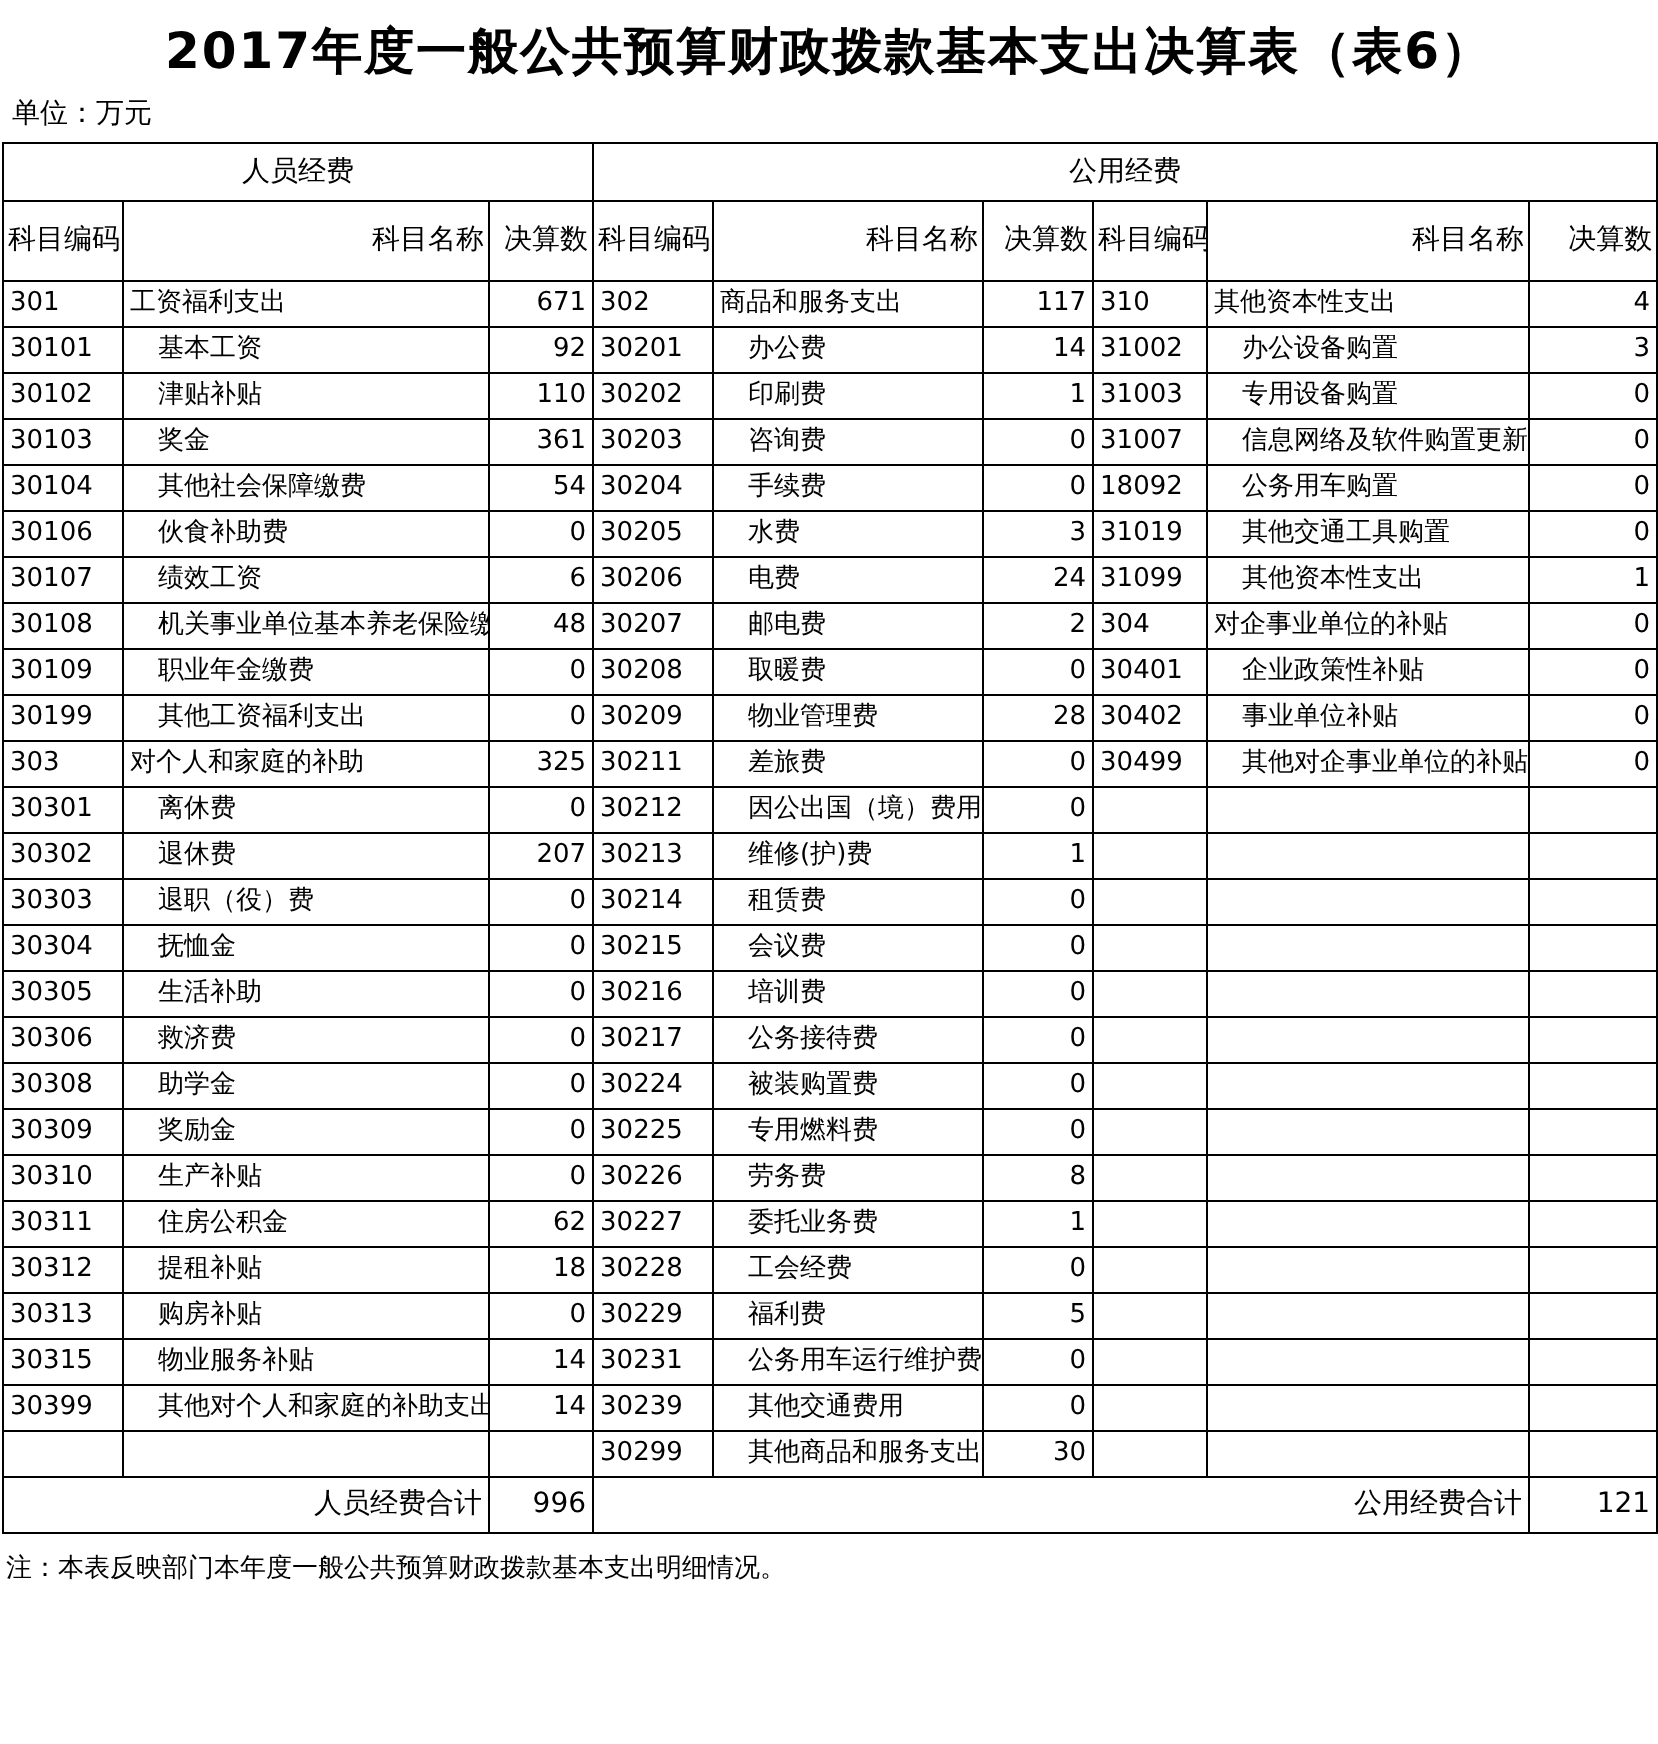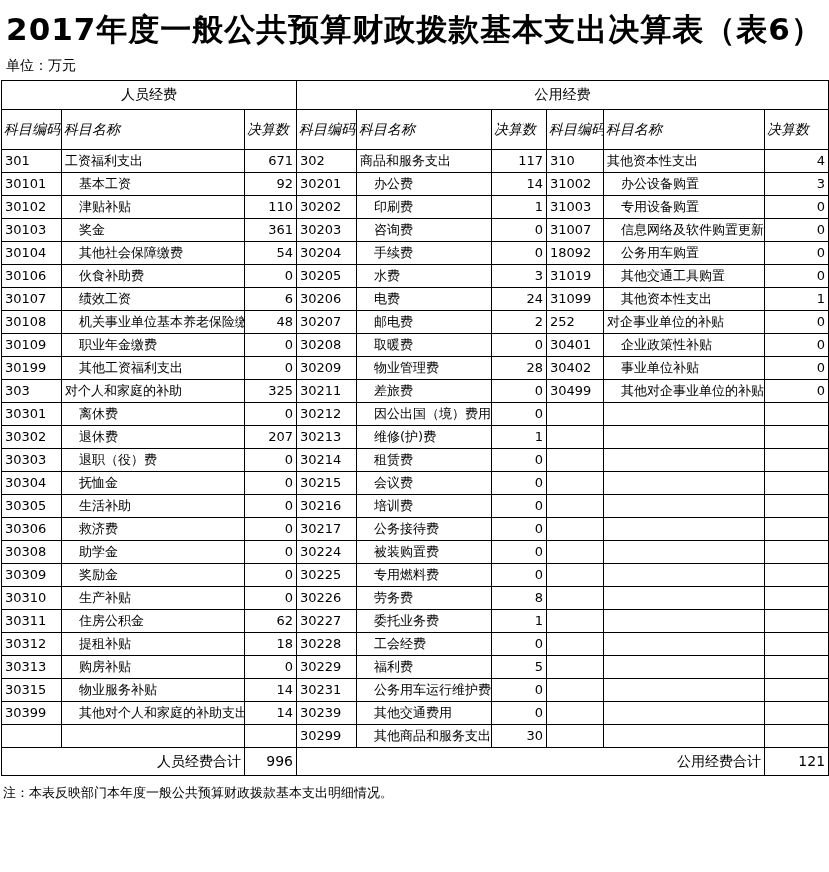--- a/index.html
+++ b/index.html
@@ -1,25 +1,25 @@
 <!DOCTYPE html>
 <html><head>
 <meta charset="utf-8">
 <style>
   html,body { margin:0; padding:0; background:#fff; color:#000;
     font-family:"DejaVu Sans", sans-serif; }
   .page { width:829px; height:872px; box-sizing:border-box; background:#fff; overflow:hidden; }
-  .title { text-align:center; font-size:31px; font-weight:bold; padding:9px 0 3px 0; letter-spacing:1px; }
+  .title { text-align:center; font-size:25px; font-weight:bold; padding:9px 0 3px 0; letter-spacing:1px; }
   .meta { display:flex; justify-content:space-between; align-items:flex-end;
     font-size:14px; padding:3px 6px 5px 6px; }
   table.budget { border-collapse:collapse; table-layout:fixed; width:827px; margin:0 1px; }
   table.budget th, table.budget td { border:1px solid #000; font-weight:normal;
     overflow:hidden; white-space:nowrap; box-sizing:border-box; }
   th.section-cell { height:29px; text-align:center; font-size:14px; }
-  th.colhead { height:40px; text-align:left; font-size:14px; white-space:normal; line-height:1.3; padding:0 2px;font-style:italic; }
+  th.colhead { height:40px; text-align:right; font-size:14px; white-space:normal; line-height:1.3; padding:0 2px; }
   tbody td { height:22px; line-height:22px; font-size:13px; padding:0 3px; }
   td.code { text-align:left; }
   td.num  { text-align:right; }
   td.name { text-align:left; }
   td.name.sub { padding-left:17px; }
   tfoot td { height:27px; line-height:27px; font-size:14px; padding:0 3px; }
   tfoot td.total-label { text-align:right; }
   tfoot td.num { text-align:right; }
   .note { font-size:13px; padding:8px 3px 0 3px; }
 </style>
@@ -140,21 +140,21 @@
           <td class="name sub">其他资本性支出</td>
           <td class="num">1</td>
         </tr>
         <tr>
           <td class="code">30108</td>
           <td class="name sub">机关事业单位基本养老保险缴费</td>
           <td class="num">48</td>
           <td class="code">30207</td>
           <td class="name sub">邮电费</td>
           <td class="num">2</td>
-          <td class="code">252</td>
+          <td class="code">304</td>
           <td class="name">对企事业单位的补贴</td>
           <td class="num">0</td>
         </tr>
         <tr>
           <td class="code">30109</td>
           <td class="name sub">职业年金缴费</td>
           <td class="num">0</td>
           <td class="code">30208</td>
           <td class="name sub">取暖费</td>
           <td class="num">0</td>

